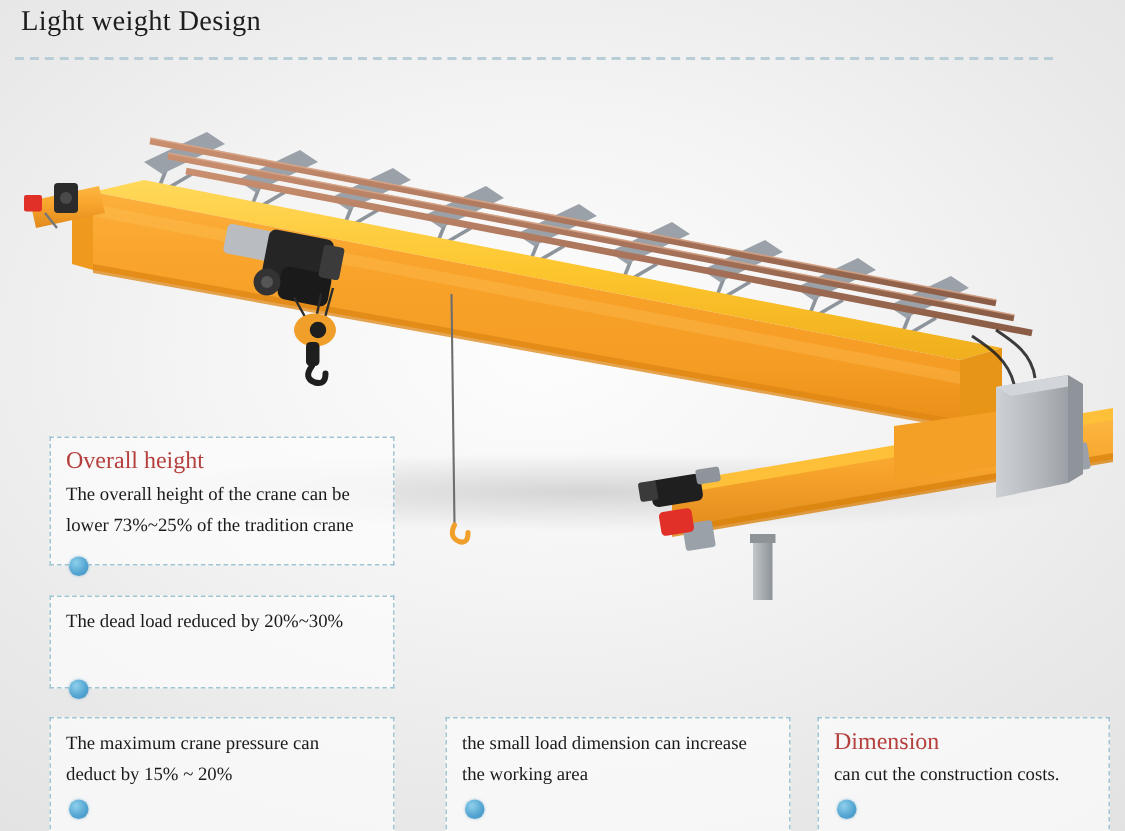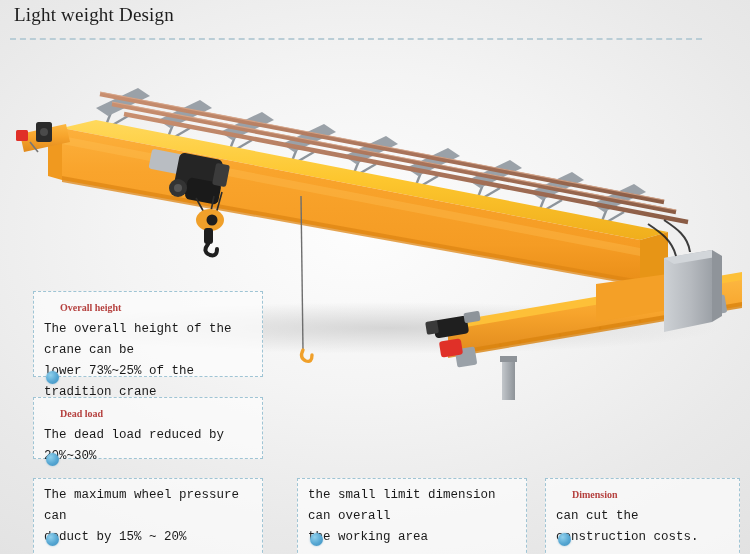--- a/index.html
+++ b/index.html
@@ -29,32 +29,31 @@
   
   .info-box{
     position:absolute;
     border:1px dashed #9fc4d4;
     background:rgba(252,252,252,0.72);
     box-sizing:border-box;
     padding:6px 10px 4px 10px;
   }
   .info-title{
     color:#b5413f;
-    font-size:10px;
+    font-size:16px;
     line-height:20px;
     font-family:"Liberation Serif", serif;
-    margin:0 0 1px 16px;
+    margin:0 0 1px 0;
     white-space:nowrap;
-    font-weight:bold;
   }
   .info-body{
     color:#1a1a1a;
     font-size:12.5px;
     line-height:21px;
-    font-family:Liberation Mono, monospace;
+    font-family:Liberation Serif, serif;
   }
   .dot{
     position:absolute;
     width:13px;height:13px;border-radius:50%;
     background:radial-gradient(circle at 36% 32%, #8fd0ec 0%, #55a6d2 55%, #3f8fbe 100%);
     box-shadow:0 0 2px rgba(80,150,190,0.55);
   }
   
   #box-overall  {left:33px; top:291px; width:230px; height:86px;}
   #dot-overall  {left:46px; top:371px;}
@@ -259,33 +258,32 @@
   </svg>
 
   <div class="info-box" id="box-overall">
     <div class="info-title">Overall height</div>
     <div class="info-body">The overall height of the crane can be</div>
     <div class="info-body">lower 73%~25% of the tradition crane</div>
   </div>
   <div class="dot" id="dot-overall"></div>
 
   <div class="info-box" id="box-dead">
-    <div class="info-title">Dead load</div>
     <div class="info-body">The dead load reduced by 20%~30%</div>
   </div>
   <div class="dot" id="dot-dead"></div>
 
   <div class="info-box" id="box-wheel">
-    <div class="info-body">The maximum wheel pressure can</div>
+    <div class="info-body">The maximum crane pressure can</div>
     <div class="info-body">deduct by 15% ~ 20%</div>
   </div>
   <div class="dot" id="dot-wheel"></div>
 
   <div class="info-box" id="box-dimension">
-    <div class="info-body">the small limit dimension can overall</div>
+    <div class="info-body">the small load dimension can increase</div>
     <div class="info-body">the working area</div>
   </div>
   <div class="dot" id="dot-dimension"></div>
 
   <div class="info-box" id="box-structure">
     <div class="info-title">Dimension</div>
     <div class="info-body">can cut the construction costs.</div>
   </div>
   <div class="dot" id="dot-structure"></div>
 

